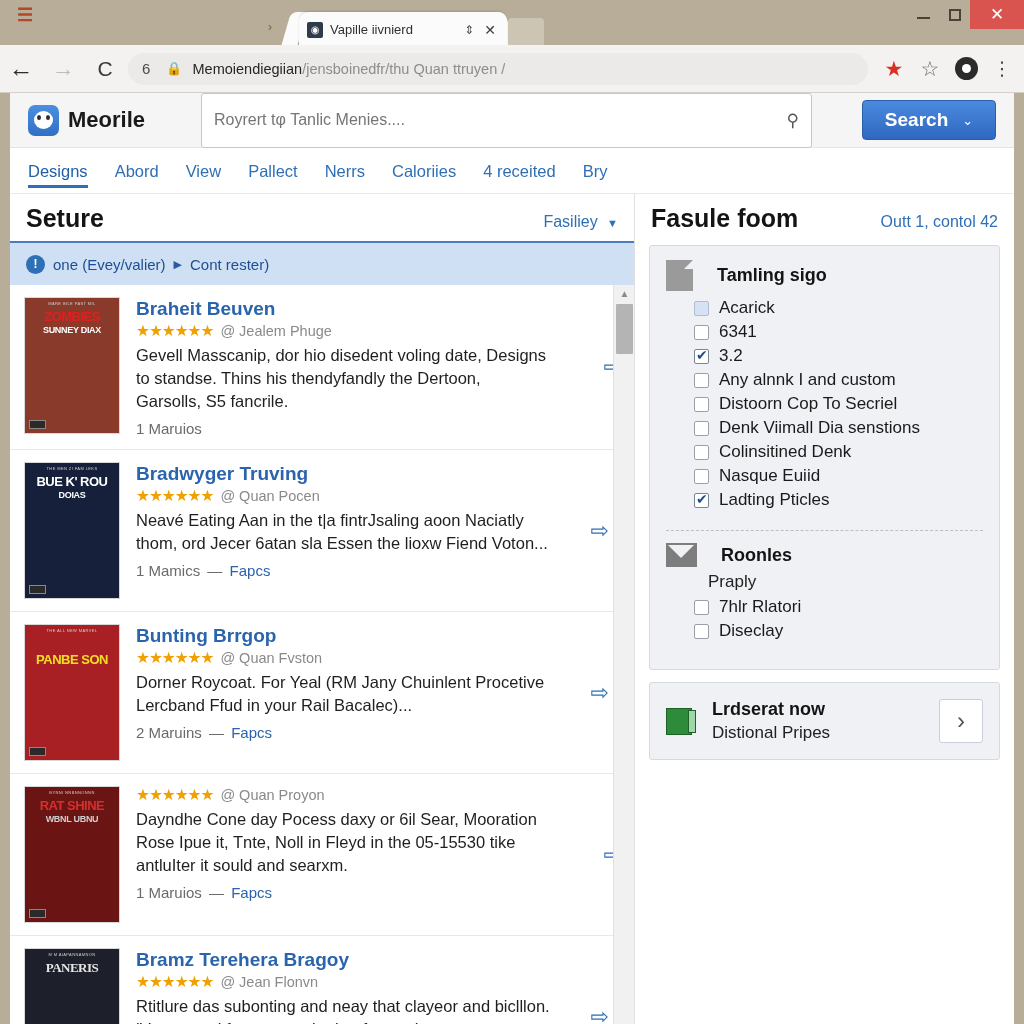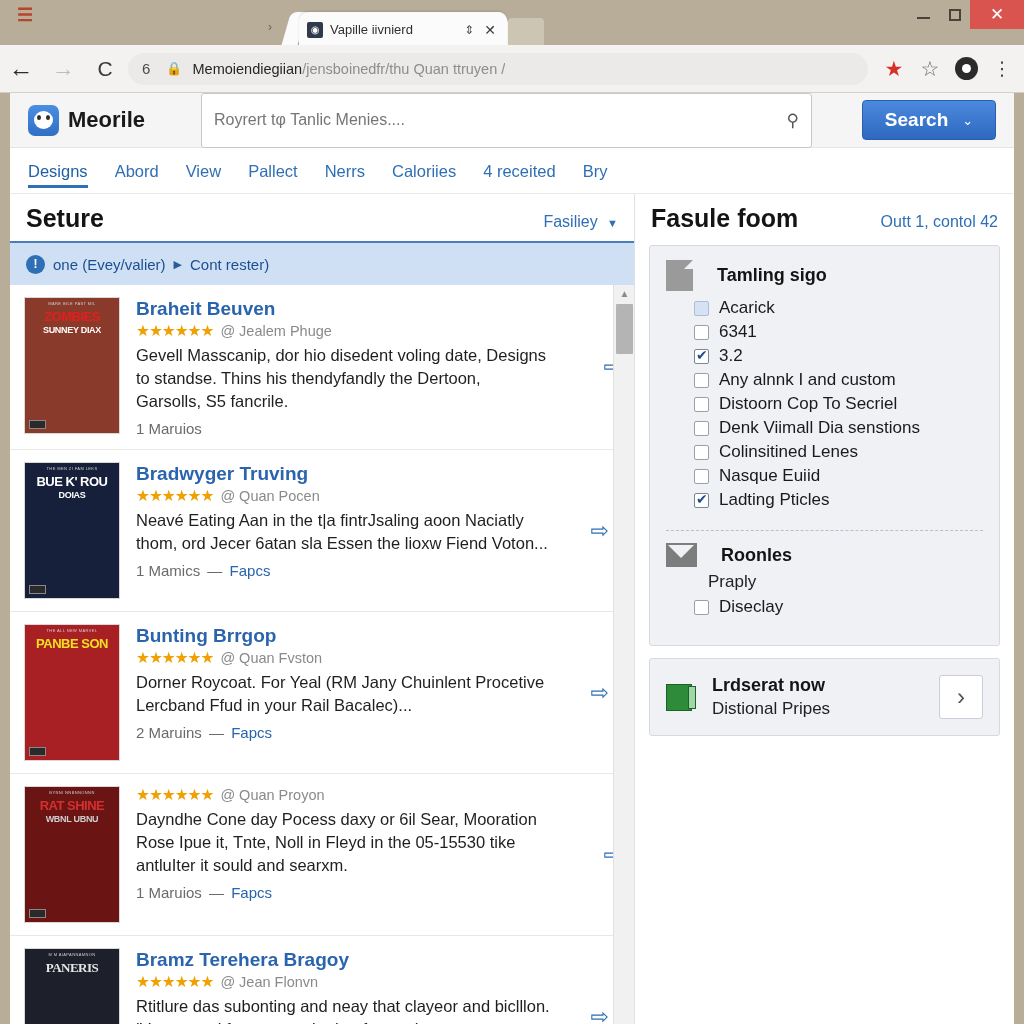--- a/index.html
+++ b/index.html
@@ -474,21 +474,21 @@
                   <span></span>
                   <span></span>
                   <span></span>
                 </span>
             </div>
           </div>
 
           <div class="result">
             <div class="thumb" style="background:#a81f24;">
               <div class="cover-tiny">THE ALL NEW MARVEL</div>
-              <div class="cover-title" style="color:#f2e020;">PANBE SON</div>
+              <div class="cover-title" style="color:#f2e020;margin-top:16px;">PANBE SON</div>
               <div class="cover-sub" style="color:#ffffff;"></div>
               <div class="badge"></div>
             </div>
             <div class="res-body">
               <div class="res-title">Bunting Brrgop</div>
               <div class="res-meta">
                 <span class="stars">★★★★★★</span>
                 <span class="res-author">@ Quan Fvston</span>
               </div>
               <div class="res-desc">Dorner Roycoat. For Yeal (RM Jany Chuinlent Procetive Lercband Ffud in your Rail Bacalec)...</div>
@@ -597,40 +597,44 @@
             <div class="chk-row">
               <span class="chkbox"></span>
               <span class="chk-label">Distoorn Cop To Secriel</span>
             </div>
             <div class="chk-row">
               <span class="chkbox"></span>
               <span class="chk-label">Denk Viimall Dia senstions</span>
             </div>
             <div class="chk-row">
               <span class="chkbox"></span>
-              <span class="chk-label">Colinsitined Lenes</span>
+              <span class="chk-label">Colinsitined Denk</span>
             </div>
             <div class="chk-row">
               <span class="chkbox"></span>
               <span class="chk-label">Nasque Euiid</span>
             </div>
             <div class="chk-row">
               <span class="chkbox checked"></span>
               <span class="chk-label">Ladting Pticles</span>
             </div>
           </div>
 
           <div class="divider-dashed"></div>
 
           <div class="panel-group">
             <div class="group-head">
               <span class="mail-icon"></span>
               <span class="group-title">Roonles</span>
             </div>
             <div class="group-sub">Praply</div>
+            <div class="chk-row">
+              <span class="chkbox"></span>
+              <span class="chk-label">7hlr Rlatori</span>
+            </div>
             <div class="chk-row">
               <span class="chkbox"></span>
               <span class="chk-label">Diseclay</span>
             </div>
           </div>
 
         </div>
 
         <div class="promo">
           <span class="promo-icon">

